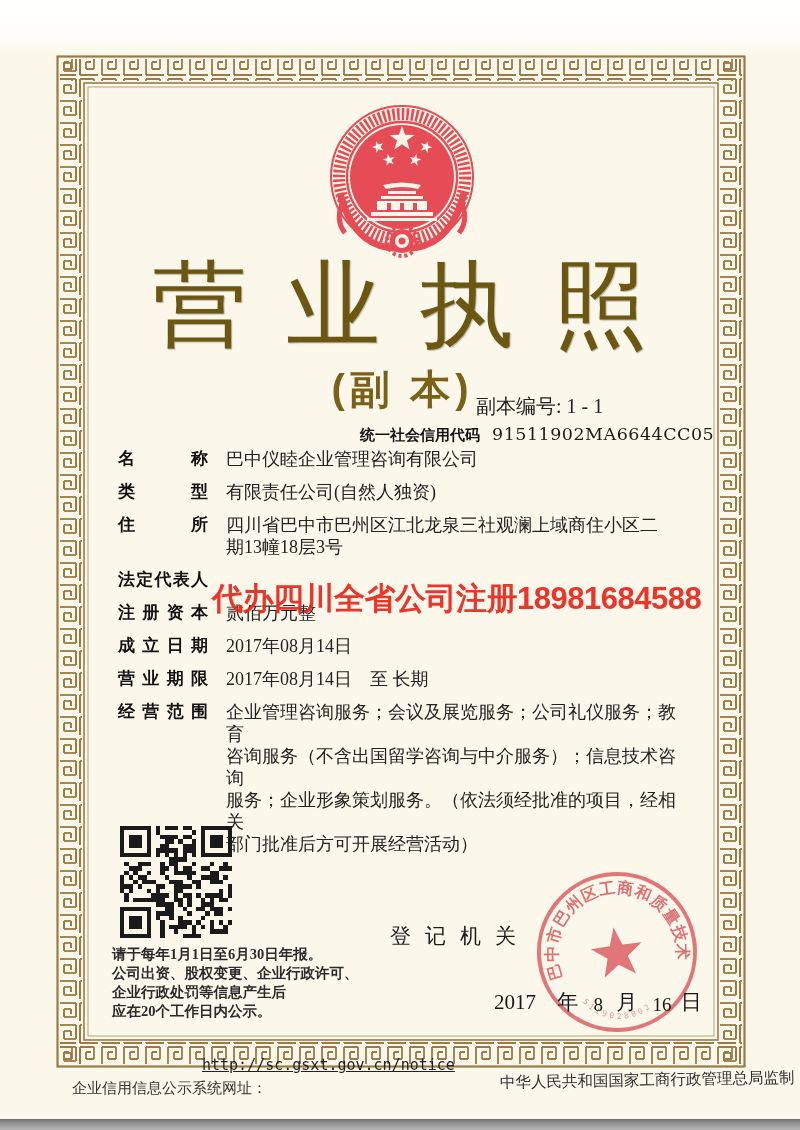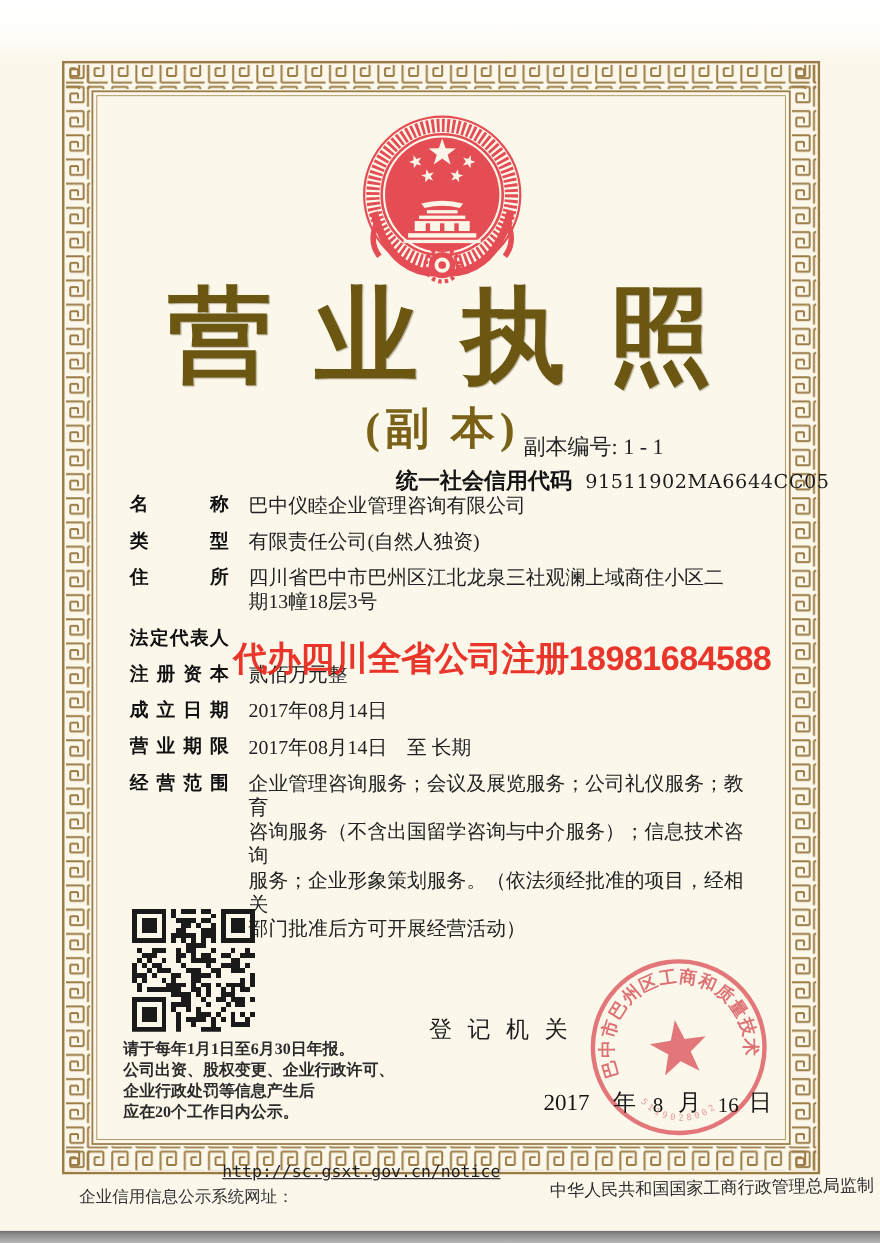--- a/index.html
+++ b/index.html
@@ -7,29 +7,29 @@
   #page{position:relative;width:800px;height:1130px;background:#fbf7ea;overflow:hidden;}
   #top-scan-margin{position:absolute;left:0;top:0;width:800px;height:54px;
     background:linear-gradient(#ffffff 0%,#fefdf8 70%,#fbf7ea 100%);}
   #bottom-scan-strip{position:absolute;left:0;bottom:0;width:800px;height:11px;
     background:linear-gradient(#6f6f6f 0%,#8f8f8f 35%,#b7b7b7 100%);}
   #frame{position:absolute;left:56px;top:55px;}
   
   #emblem{position:absolute;left:321px;top:97px;}
   
   #title{position:absolute;left:0;top:256px;width:800px;text-align:center;
-    font-size:94px;font-weight:bold;color:#6b5712;letter-spacing:0.42em;text-indent:0.42em;
+    font-size:94px;font-weight:normal;color:#6b5712;letter-spacing:0.42em;text-indent:0.42em;
     text-shadow:1px 1px 1px rgba(50,36,0,0.35);line-height:1.05;white-space:nowrap;}
   #subtitle{position:absolute;left:0;top:362px;width:800px;text-align:center;
-    font-size:40px;font-weight:bold;color:#7a6117;letter-spacing:0.12em;text-indent:0.12em;font-family:Liberation Serif, serif;}
+    font-size:40px;font-weight:bold;color:#7a6117;letter-spacing:0.12em;text-indent:0.12em;}
   #copy-no{position:absolute;left:476px;top:393px;font-size:20px;color:#222;
     font-family:"Liberation Serif",serif;}
   
   #credit-line{position:absolute;left:360px;top:424px;display:flex;gap:12px;align-items:baseline;}
-  #credit-line .lab{font-size:20px;font-weight:bold;color:#141414;}
+  #credit-line .lab{font-size:15px;font-weight:bold;color:#141414;}
   #credit-line .code{font-size:17.5px;color:#1c1c1c;font-family:"DejaVu Serif",serif;letter-spacing:0.5px;}
   
   #fields{position:absolute;left:118px;top:448px;width:560px;}
   .row{display:flex;margin-bottom:11px;}
   .field-label{width:90px;flex:0 0 90px;font-size:17px;font-weight:bold;color:#111;
     text-align:justify;text-align-last:justify;line-height:22px;align-self:flex-start;}
   .field-value{margin-left:18px;font-size:18px;color:#222;line-height:22px;
     font-family:"Liberation Serif",serif;white-space:pre-line;width:452px;}
   
   #ad-watermark{position:absolute;left:212px;top:578px;font-size:31px;font-weight:bold;

